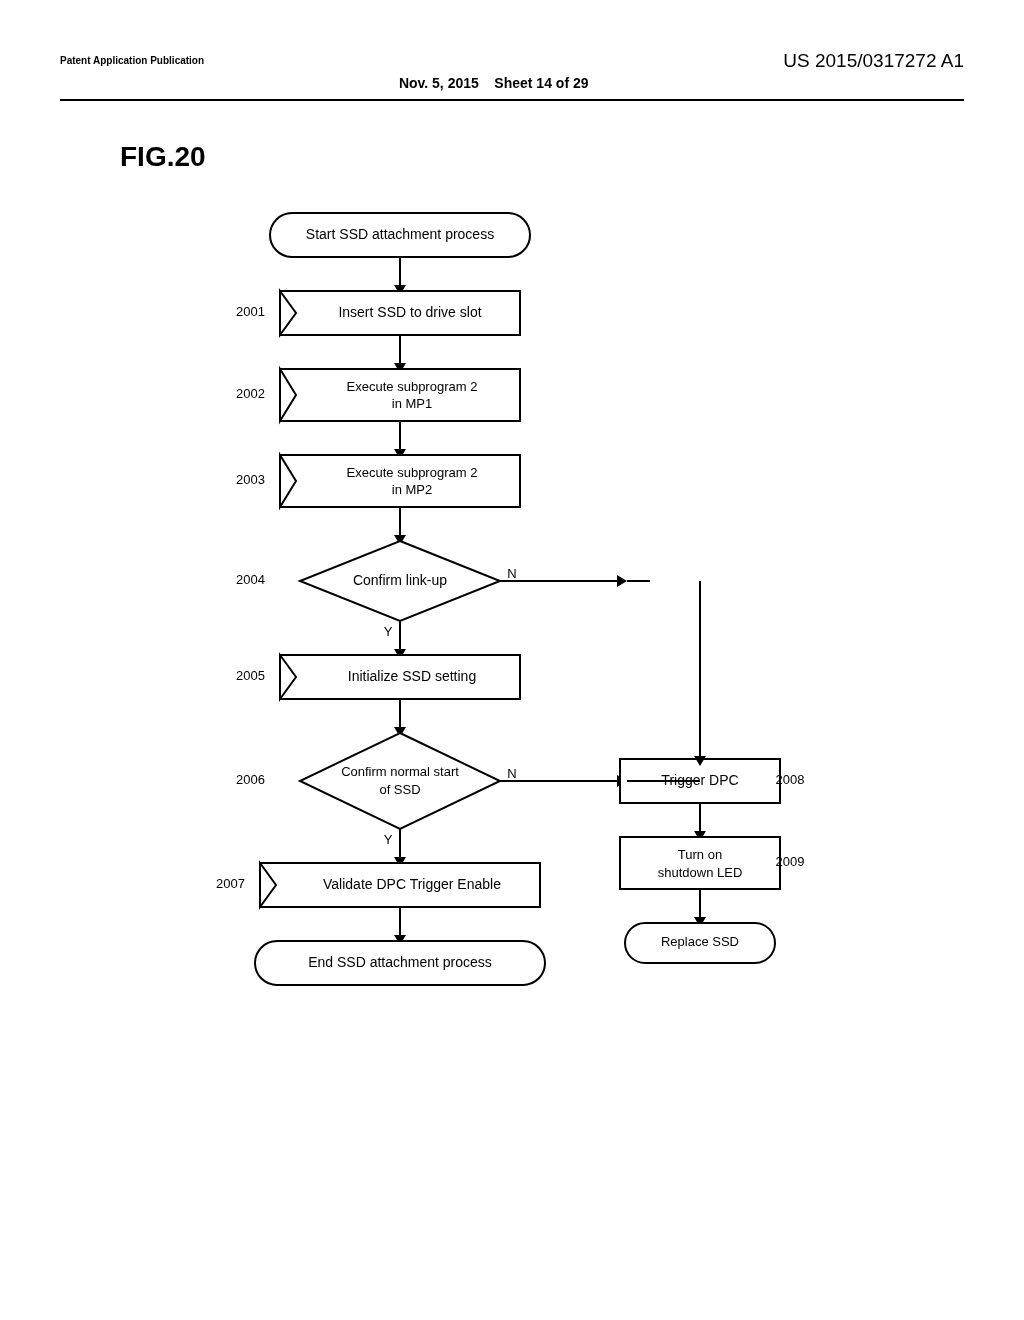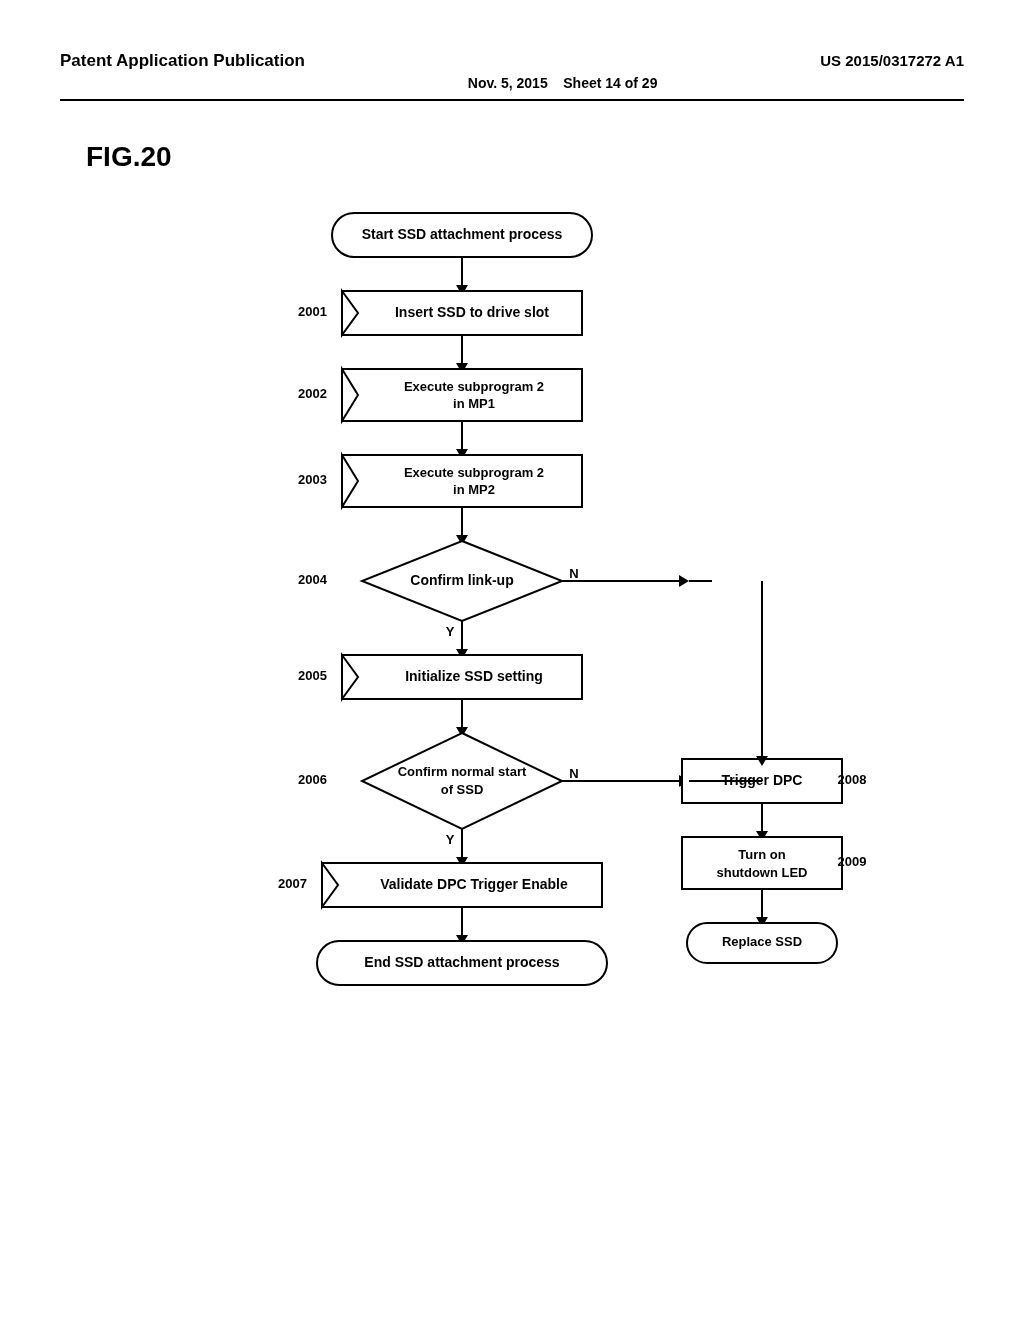--- a/index.html
+++ b/index.html
@@ -23,50 +23,48 @@
     
     .header {
       display: flex;
       justify-content: space-between;
       align-items: center;
       border-bottom: 2px solid #000;
       padding-bottom: 8px;
       margin-bottom: 40px;
     }
     .header-left {
-      font-size: 17px;
+      font-size: 10px;
       font-weight: bold;
       text-align: center;
     }
     .header-center {
       font-size: 14px;
       font-weight: bold;
       margin-top: 45px;
     }
     .header-right {
-      font-size: 15px;
-      font-weight: bold;
+      font-size: 19px;
+      font-weight: normal;
     }
 
     
     .fig-title {
       font-size: 28px;
       font-weight: bold;
-      margin-left: 26px;
+      margin-left: 60px;
       margin-bottom: 30px;
     }
 
     
     .flowchart {
       position: relative;
       width: 100%;
       display: flex;
       flex-direction: column;
-      align-items: center;
-      font-weight: bold;
     }
 
     
     .flowchart-svg {
       width: 780px;
       height: 1000px;
     }
 
     
     .shape-rect {

